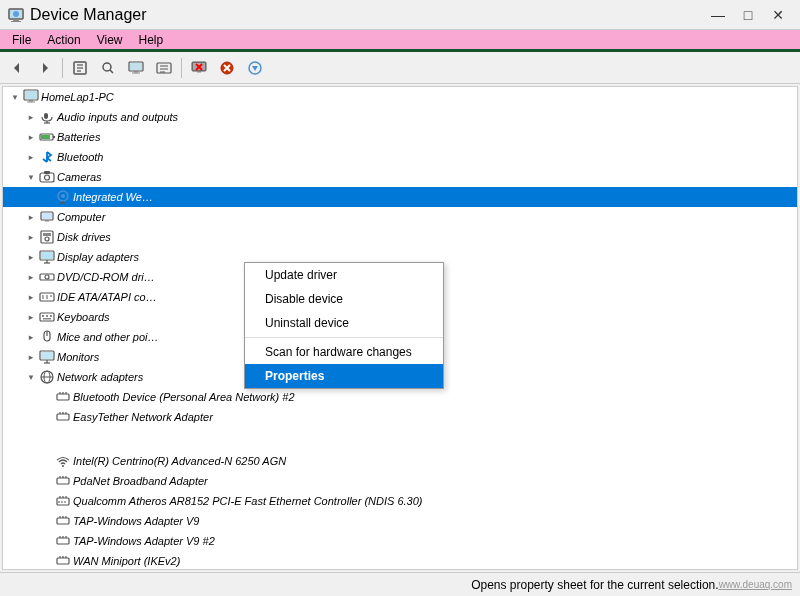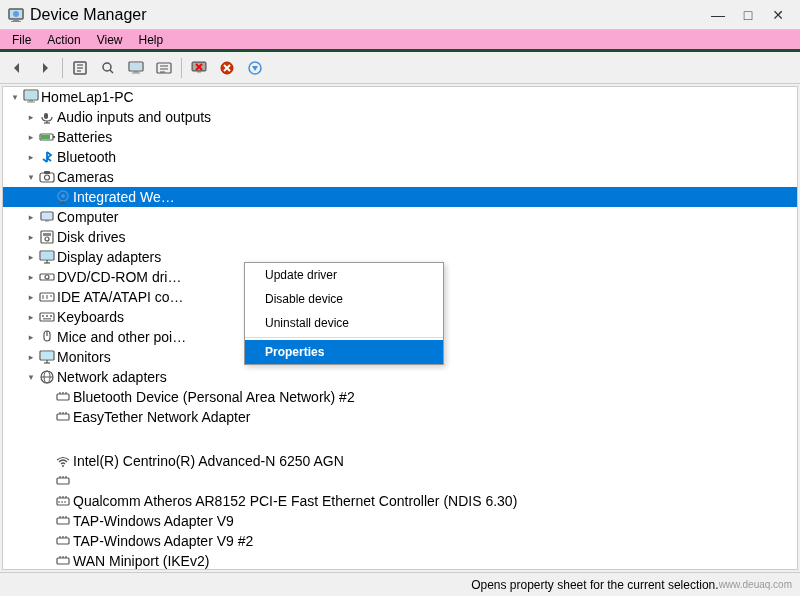--- a/index.html
+++ b/index.html
@@ -145,21 +145,22 @@
     .tree-icon {
       width: 16px;
       height: 16px;
       margin-right: 2px;
       flex-shrink: 0;
       display: inline-flex;
       align-items: center;
       justify-content: center;
     }
     .tree-label {
-      font-size: 14px;
+      font-size: 11px;
+      font-style: italic;
     }
 
     
     .tree-scroll::-webkit-scrollbar { width: 14px; }
     .tree-scroll::-webkit-scrollbar-track { background: #f0f0f0; }
     .tree-scroll::-webkit-scrollbar-thumb { background: #c0c0c0; border: 2px solid #f0f0f0; }
 
     
     .context-menu {
       position: absolute;
@@ -192,20 +193,21 @@
       padding: 0 8px;
       border-top: 1px solid #ccc;
       font-size: 12px;
       justify-content: flex-end;
     }
 
     
     .watermark {
       font-size: 10px;
       color: #999;
+      text-decoration: underline;
     }
   </style>
 </head>
 <body>
 
 <div class="title-bar">
   <div class="title-bar-left">
     <div class="title-bar-icon">
       <svg width="16" height="16" viewBox="0 0 16 16">
         <rect x="1" y="2" width="14" height="10" rx="1" fill="none" stroke="#555" stroke-width="1.5"></rect>
@@ -521,20 +523,21 @@
         <div class="tree-item" style="padding-left: 36px;">
           <span class="tree-expand"></span>
           <span class="tree-icon">
             <svg width="16" height="16" viewBox="0 0 16 16">
               <rect x="2" y="5" width="12" height="6" rx="1" fill="none" stroke="#555" stroke-width="1.2"></rect>
               <line x1="5" y1="5" x2="5" y2="3" stroke="#555" stroke-width="1.2"></line>
               <line x1="8" y1="5" x2="8" y2="3" stroke="#555" stroke-width="1.2"></line>
               <line x1="11" y1="5" x2="11" y2="3" stroke="#555" stroke-width="1.2"></line>
             </svg>
           </span>
+          <span class="tree-label">PdaNet Broadband Adapter</span>
         </div>
         <div class="tree-item" style="padding-left: 36px;">
           <span class="tree-expand"></span>
           <span class="tree-icon">
             <svg width="16" height="16" viewBox="0 0 16 16">
               <rect x="2" y="5" width="12" height="7" rx="1" fill="none" stroke="#555" stroke-width="1.2"></rect>
               <line x1="5" y1="5" x2="5" y2="3" stroke="#555" stroke-width="1.2"></line>
               <line x1="8" y1="5" x2="8" y2="3" stroke="#555" stroke-width="1.2"></line>
               <line x1="11" y1="5" x2="11" y2="3" stroke="#555" stroke-width="1.2"></line>
               <line x1="4" y1="8" x2="4" y2="10" stroke="#555" stroke-width="1"></line>
@@ -593,20 +596,21 @@
           <span class="tree-label">WAN Miniport (IP)</span>
         </div>
         <div class="tree-item" style="padding-left: 36px;"></div>
       </div>
 
     <div class="context-menu" id="context-menu" style="top: 175px; left: 193px;">
     <div class="ctx-item">Update driver</div>
         <div class="ctx-item">Disable device</div>
         <div class="ctx-item">Uninstall device</div>
         <div class="ctx-separator"></div>
+        <div class="ctx-item">Scan for hardware changes</div>
         <div class="ctx-item active">Properties</div>
       </div>
   </div>
 </div>
 
 <div class="status-bar">
   <span>Opens property sheet for the current selection.</span>
   <span class="watermark">www.deuaq.com</span>
 </div>
 

